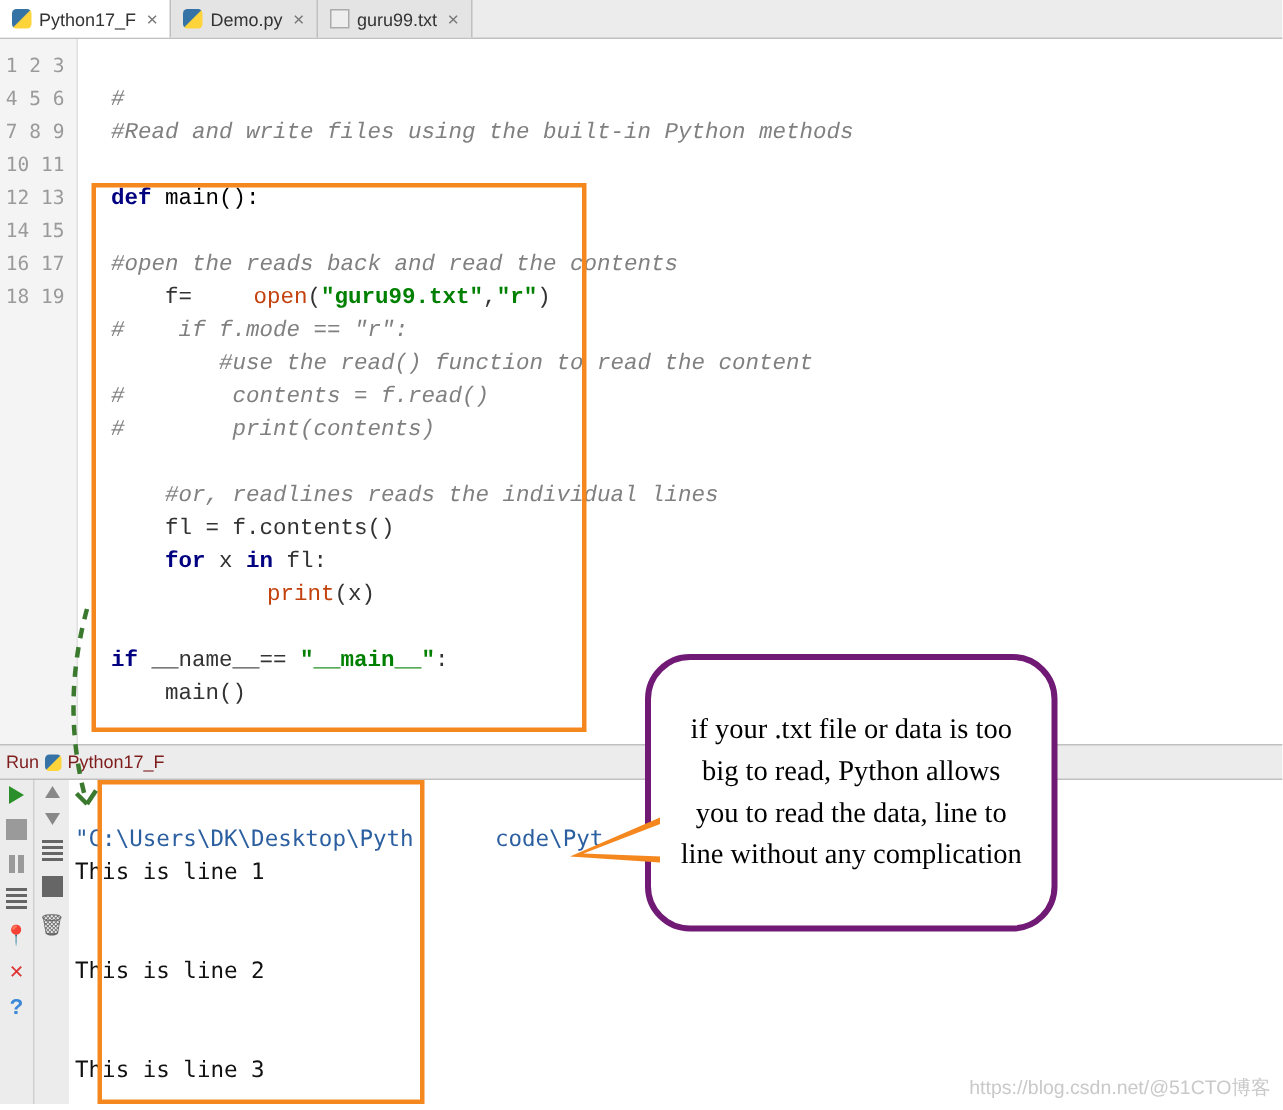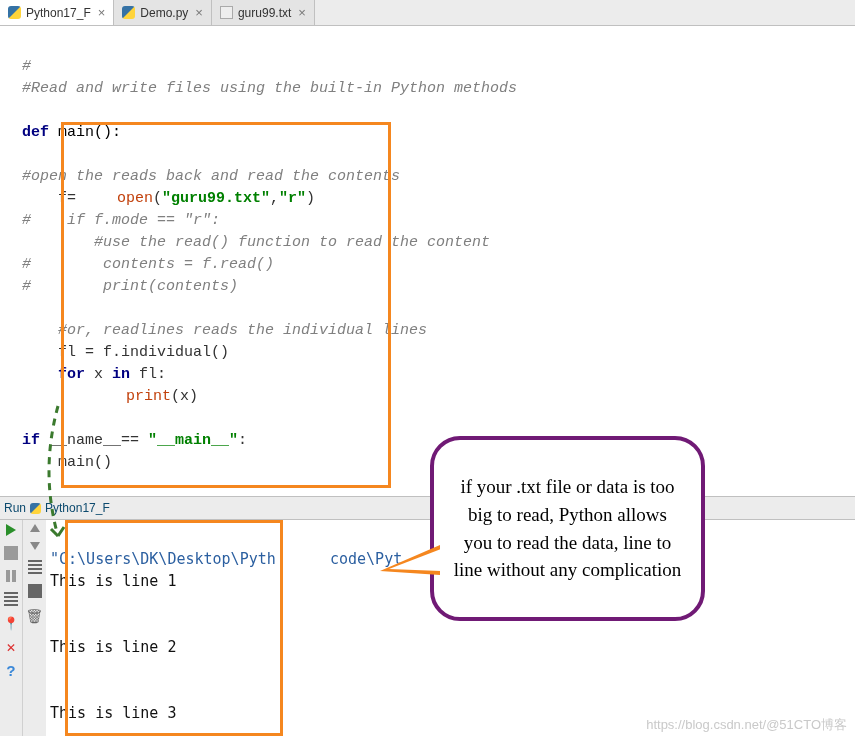--- a/index.html
+++ b/index.html
@@ -88,21 +88,21 @@
     pointer-events: none;
   }
   .runbar {
     background: #ececec;
     border-top: 1px solid #c0c0c0;
     border-bottom: 1px solid #c0c0c0;
     height: 24px;
     display:flex; align-items:center;
     padding-left: 4px;
     font-family: "Segoe UI", Arial, sans-serif;
-    font-size: 12px; color: #0c4a6e;
+    font-size: 12px; color: #7f1d1d;
     gap:4px;
   }
   .console-area {
     display:flex;
     height: 216px;
     position: relative;
   }
   .toolcol {
     width: 22px;
     background: #ececec;
@@ -209,36 +209,56 @@
     <span class="tab-close">×</span>
   </div>
   <div class="tab">
     <span class="txticon"></span>
     <span>guru99.txt</span>
     <span class="tab-close">×</span>
   </div>
 </div>
 
 <div class="editor">
+  <div class="gutter" id="gutter">1
+2
+3
+4
+5
+6
+7
+8
+9
+10
+11
+12
+13
+14
+15
+16
+17
+18
+19
+</div>
   <div class="foldcol"></div>
   <div class="code">
 <span class="c-com">#</span>
 <span class="c-com">#Read and write files using the built-in Python methods</span>
 <span></span>
 <span class="nline"><span class="c-kw">def</span><span class="c-id"> main():</span></span>
 <span></span>
 <span class="c-com">#open the reads back and read the contents</span>
 <span class="nline"><span>    f= </span><span class="c-builtin">open</span><span>(</span><span class="c-str">"guru99.txt"</span><span>,</span><span class="c-str">"r"</span><span>)</span></span>
 <span class="c-com">#    if f.mode == "r":</span>
 <span class="c-com">        #use the read() function to read the content</span>
 <span class="c-com">#        contents = f.read()</span>
 <span class="c-com">#        print(contents)</span>
 <span></span>
 <span class="c-com">    #or, readlines reads the individual lines</span>
-<span class="nline">    fl = f.individual()</span>
+<span class="nline">    fl = f.contents()</span>
 <span class="nline">    <span class="c-kw">for</span><span> x </span><span class="c-kw">in</span><span> fl:</span></span>
 <span class="nline"><span>        </span><span class="c-builtin">print</span><span>(x)</span></span>
 <span></span>
 <span class="nline"><span class="c-kw">if</span><span> __name__== </span><span class="c-str">"__main__"</span><span>:</span></span>
 <span class="nline">    main()</span>
   </div>
   <div class="orange-box1"></div>
 </div>
 
 <svg class="green-arrow" width="30" height="150">

